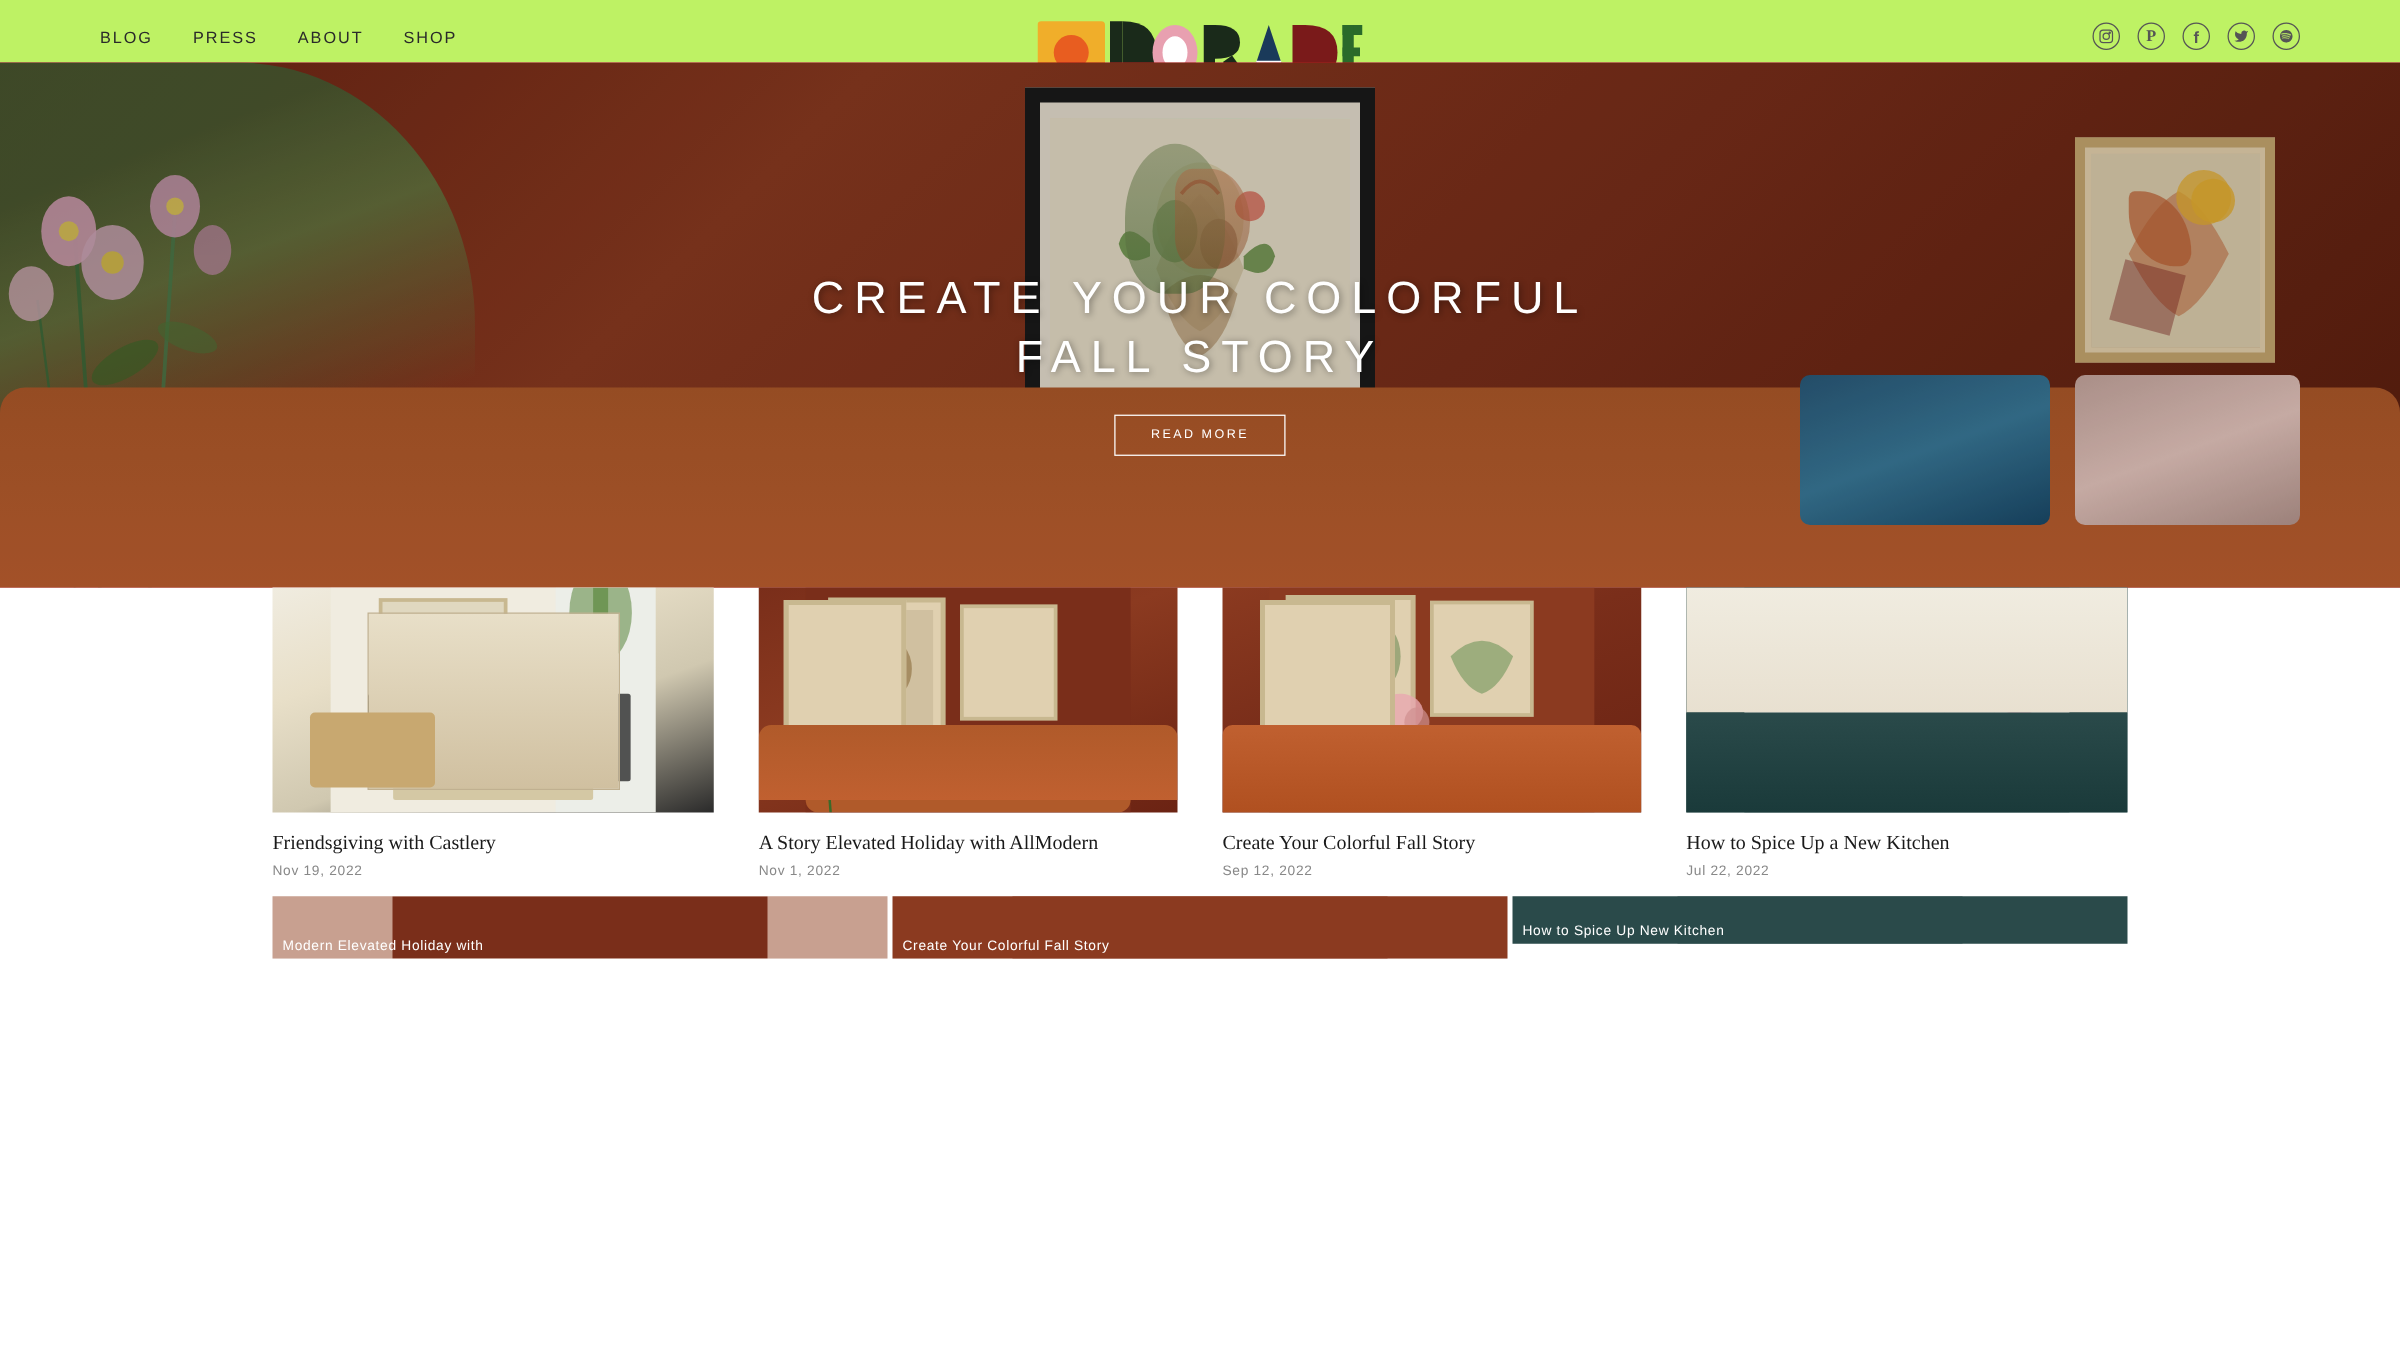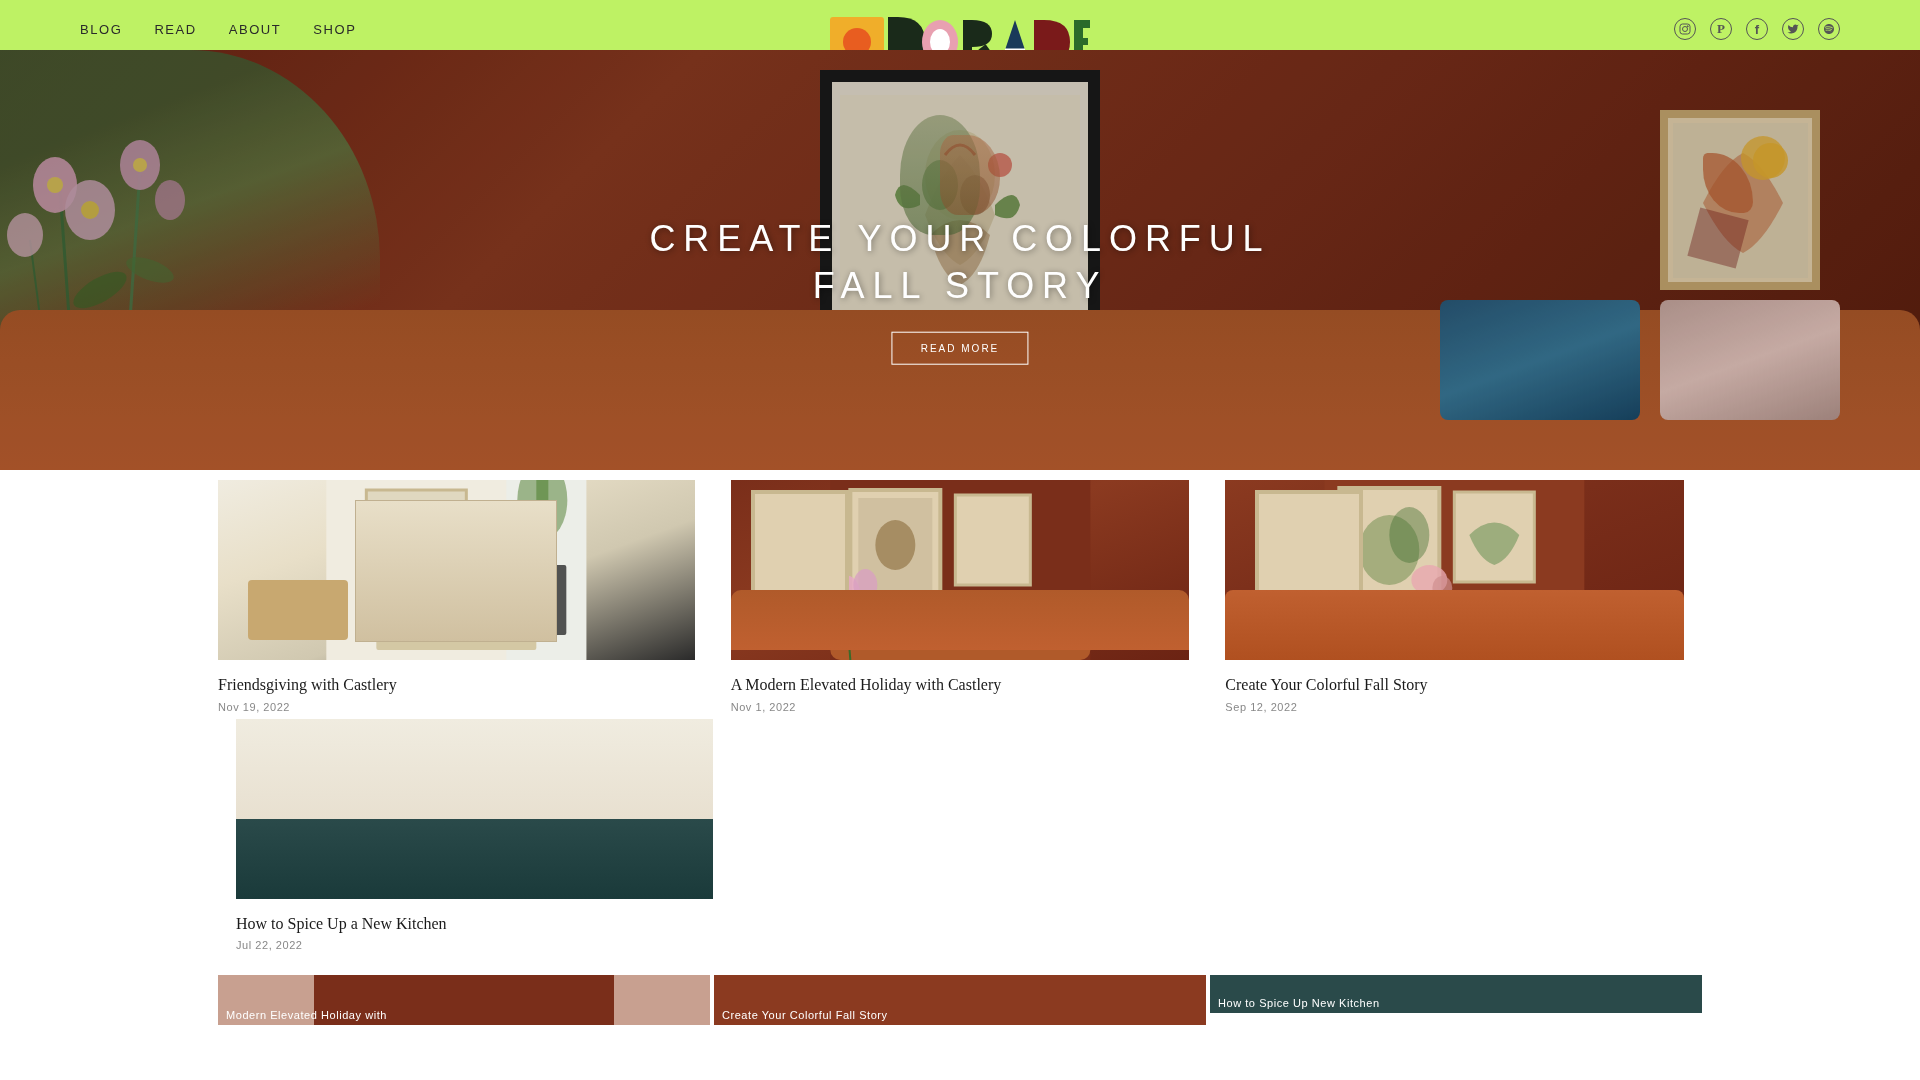--- a/index.html
+++ b/index.html
@@ -228,23 +228,23 @@
       text-transform: uppercase;
       padding: 10px 28px;
       text-decoration: none;
       cursor: pointer;
       background: transparent;
     }
 
     
     .article-grid {
       display: grid;
-      grid-template-columns: 1fr 1fr 1fr;
+      grid-template-columns: 1fr 1fr 1fr 1fr;
       gap: 0;
-      padding: 10px 218px;
+      padding: 0 218px;
       margin-top: 0;
       background: #fff;
     }
     .article-card {
       padding: 0 18px;
     }
     .article-card:first-child { padding-left: 0; }
     .article-card:last-child { padding-right: 0; }
     .article-thumb {
       width: 100%;
@@ -359,21 +359,21 @@
       margin-top: 0;
       overflow: hidden;
     }
   </style>
 </head>
 <body>
 
 <header>
   <nav class="left">
     <a>BLOG</a>
-    <a>READ</a>
+    <a>PRESS</a>
     <a>ABOUT</a>
     <a>SHOP</a>
   </nav>
 
   <div class="logo-area">
 
     <svg class="logo-svg" viewBox="0 0 260 65" xmlns="http://www.w3.org/2000/svg">
 
       <rect x="0" y="5" width="54" height="50" rx="3" fill="#f5a623" opacity="0.9"></rect>
       <circle cx="27" cy="30" r="14" fill="#e85d20"></circle>
@@ -544,21 +544,21 @@
 
         <rect x="30" y="125" width="70" height="45" fill="#2a5a7a" rx="5" opacity="0.8"></rect>
         <rect x="120" y="130" width="60" height="40" fill="#e8c8c0" rx="4" opacity="0.7"></rect>
 
         <ellipse cx="15" cy="115" rx="15" ry="20" fill="#e8a8c8" opacity="0.8"></ellipse>
         <ellipse cx="35" cy="105" rx="12" ry="16" fill="#d8a0c0" opacity="0.8"></ellipse>
         <line x1="20" y1="180" x2="15" y2="115" stroke="#3a6a2a" stroke-width="2"></line>
       </svg>
     </div>
     <div class="article-info">
-      <div class="article-title">A Modern Elevated Holiday with Castlery</div>
+      <div class="article-title">A Story Elevated Holiday with AllModern</div>
       <div class="article-date">Nov 1, 2022</div>
     </div>
   </div>
 
   <div class="article-card">
     <div class="article-thumb thumb-3">
       <svg width="100%" height="100%" viewBox="0 0 260 180" xmlns="http://www.w3.org/2000/svg">
         <rect width="260" height="180" fill="#8b3a20"></rect>
 
         <rect x="15" y="8" width="100" height="120" fill="#e0d0b0" stroke="#c8b890" stroke-width="4"></rect>

